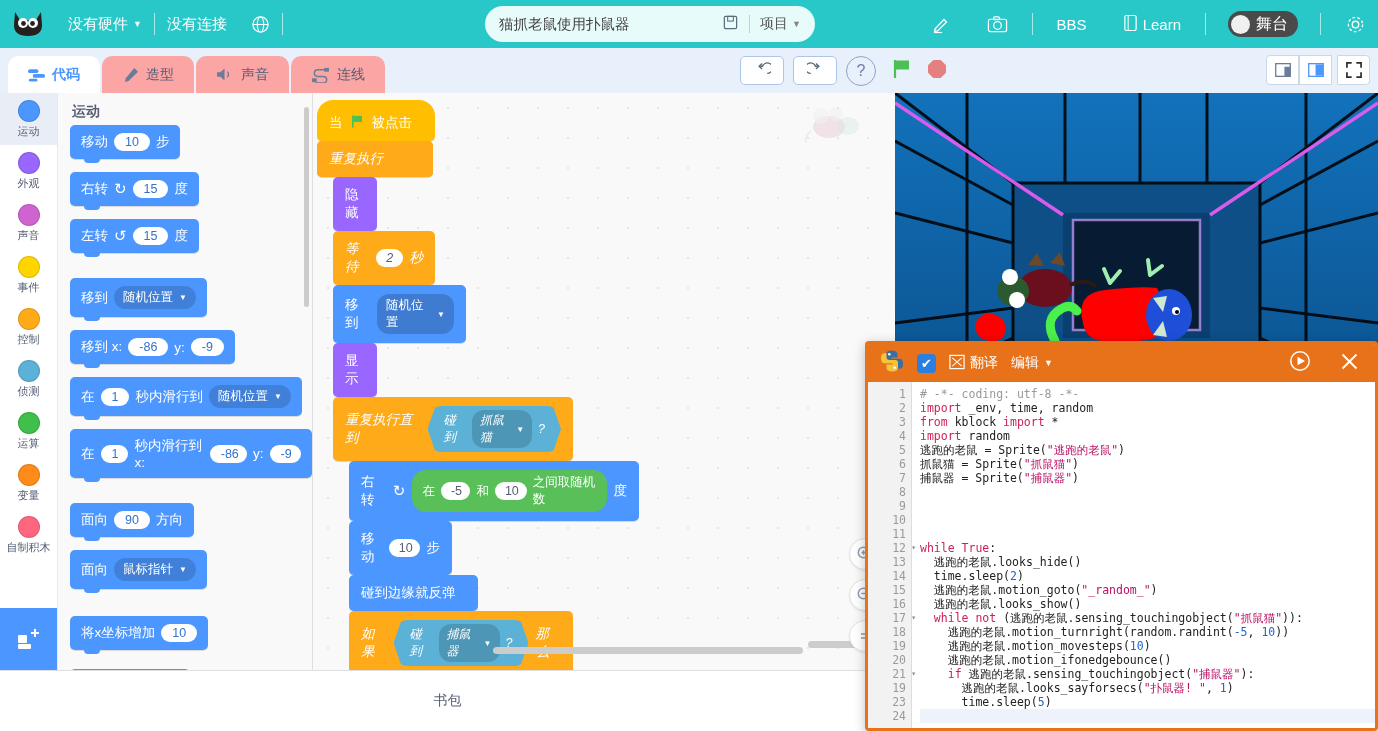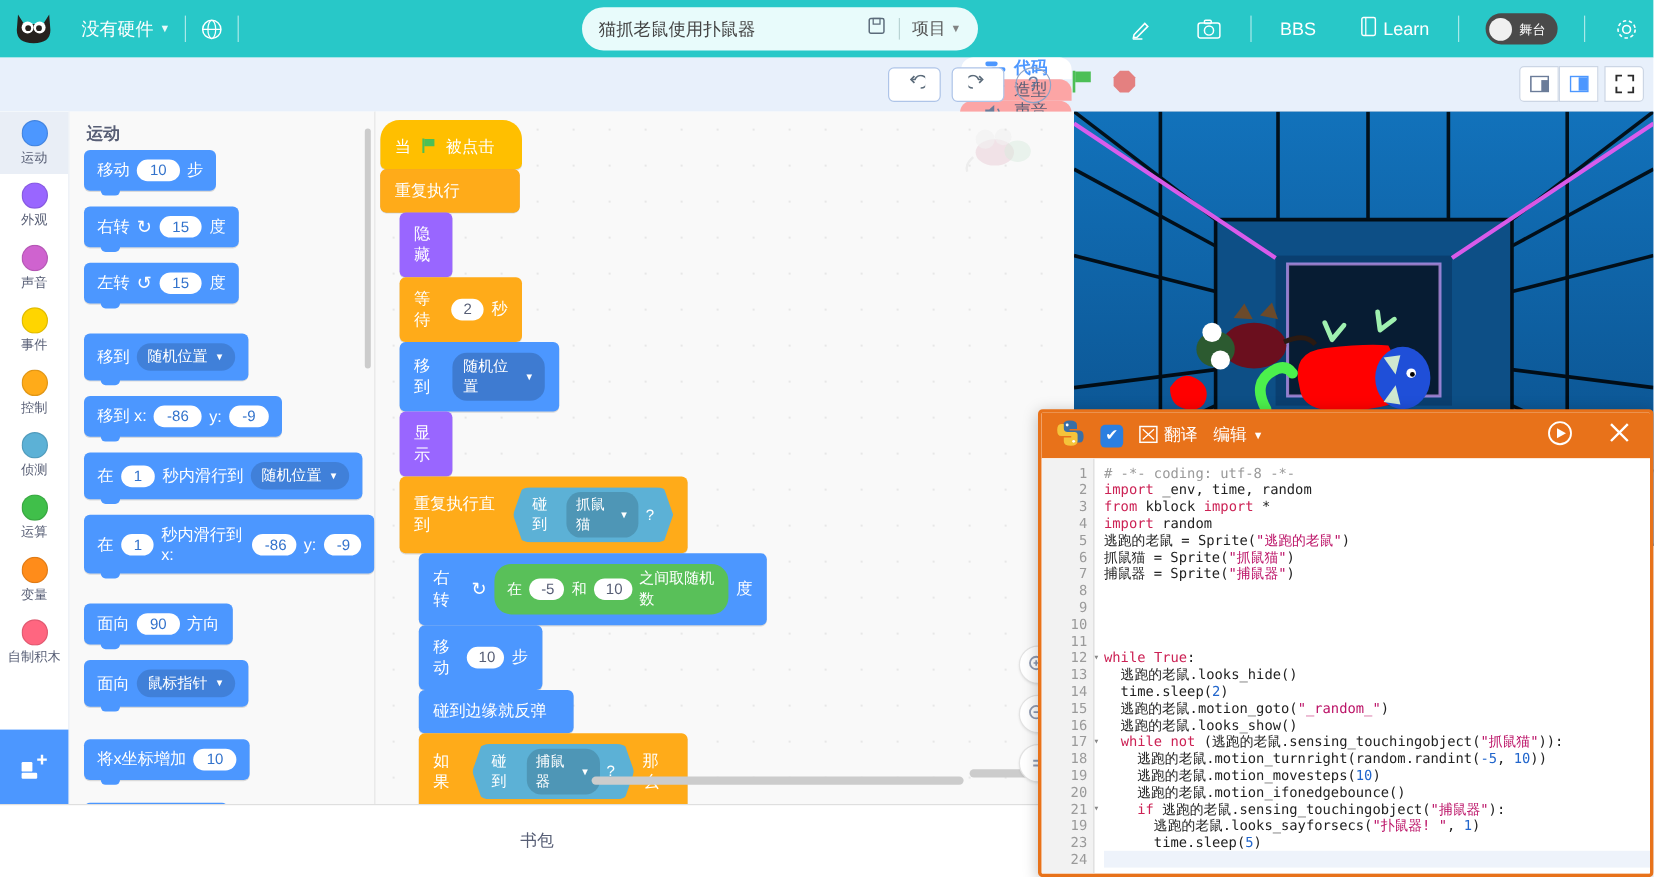--- a/index.html
+++ b/index.html
@@ -24,28 +24,28 @@
     position: absolute; left: 485px; top: 6px; width: 330px; height: 36px;
     background: #e8fbfb; border-radius: 18px; display: flex; align-items: center;
     padding: 0 14px; gap: 10px;
   }
   .title-text { font-size: 14.5px; color: #444; flex: 1; }
   .pill-sep { width: 1px; height: 18px; background: #b9d4d4; }
   .pill-proj { font-size: 14px; color: #555; display: flex; align-items: center; gap: 4px; }
   .tb-right { position: absolute; right: 0; top: 0; height: 48px; display: flex; align-items: center; gap: 12px; }
   .stage-toggle {
     background: #4a4a4a; border-radius: 14px; height: 26px; display: flex; align-items: center;
-    padding: 0 10px 0 3px; gap: 6px; color: #fff; font-size: 11px; cursor: pointer;
+    padding: 0 10px 0 3px; gap: 6px; color: #fff; font-size: 16px; cursor: pointer;
   }
   .stage-knob { width: 19px; height: 19px; border-radius: 50%; background: #f0f0f0; }
 
   
   .tabbar {
     position: absolute; left: 0; top: 48px; width: 895px; height: 45px;
-    background: #e8f0fb; display: flex; align-items: flex-end; padding-left: 8px; flex-direction: column;
+    background: #e8f0fb; display: flex; align-items: flex-end; padding-left: 8px;
   }
   .tab {
     height: 37px; border-radius: 10px 10px 0 0; display: flex; align-items: center;
     gap: 7px; padding: 0 20px; font-size: 14px; color: #575e75; cursor: pointer;
     background: #fca5a5; margin-right: 2px;
   }
   .tab.active { background: #fff; color: #4c97ff; font-weight: bold; }
   .editbar {
     position: absolute; left: 895px; top: 48px; width: 483px; height: 45px;
     background: #e8f0fb; display: flex; align-items: center; padding: 0 10px;
@@ -113,21 +113,21 @@
     background-image: radial-gradient(#d8d8d8 1px, transparent 1px);
     background-size: 30px 30px; opacity: .55; }
   .sprite-wm { position: absolute; right: 30px; top: 12px; opacity: .32; }
   .script { position: absolute; left: 4px; top: 7px; }
 
   
   .sb { position: relative; color: #fff; font-size: 13.5px; display: flex;
         align-items: center; gap: 7px; padding: 9px 12px; border-radius: 5px;
         box-shadow: 0 1px 0 rgba(0,0,0,.13); }
   .evt { background: #ffbf00; }
-  .ctl { background: #ffab19; }
+  .ctl { background: #ffab19; font-style: italic; }
   .look { background: #9966ff; }
   .mot { background: #4c97ff; }
   .hat { border-radius: 16px 16px 5px 5px; padding-top: 14px; }
   .cwrap { background: #ffab19; border-radius: 5px; padding: 0 0 0 0; }
   .hex { background: #5cb1d6; border-radius: 14px; padding: 4px 11px; font-size: 12.5px;
          display: inline-flex; align-items: center; gap: 6px;
          clip-path: polygon(8px 0, calc(100% - 8px) 0, 100% 50%, calc(100% - 8px) 100%, 8px 100%, 0 50%);
          padding-left: 16px; padding-right: 16px; }
   .hexdrop { background: rgba(0,0,0,.15); border-radius: 12px; padding: 2px 8px; font-size: 12px;
              display: inline-flex; align-items: center; gap: 5px; }
@@ -194,20 +194,23 @@
         <circle cx="12.5" cy="14.5" r="2.4" fill="#26211e"></circle>
           <circle cx="21.5" cy="14.5" r="2.4" fill="#26211e"></circle>
       </svg>
     </div>
     <div class="tb-item">
       <span>没有硬件</span>
       <span class="caret">▼</span>
     </div>
     <div class="tb-sep"></div>
     <div class="tb-item">
+      <span>没有连接</span>
+    </div>
+    <div class="tb-item">
       <svg width="19" height="19" viewBox="0 0 20 20">
           <circle cx="10" cy="10" r="8" fill="none" stroke="#fff" stroke-width="1.3"></circle>
           <ellipse cx="10" cy="10" rx="3.4" ry="8" fill="none" stroke="#fff" stroke-width="1.1"></ellipse>
           <line x1="2" y1="10" x2="18" y2="10" stroke="#fff" stroke-width="1.1"></line>
         </svg>
     </div>
     <div class="tb-sep"></div>
 
     <div class="title-pill">
       <span class="title-text">猫抓老鼠使用扑鼠器</span>

